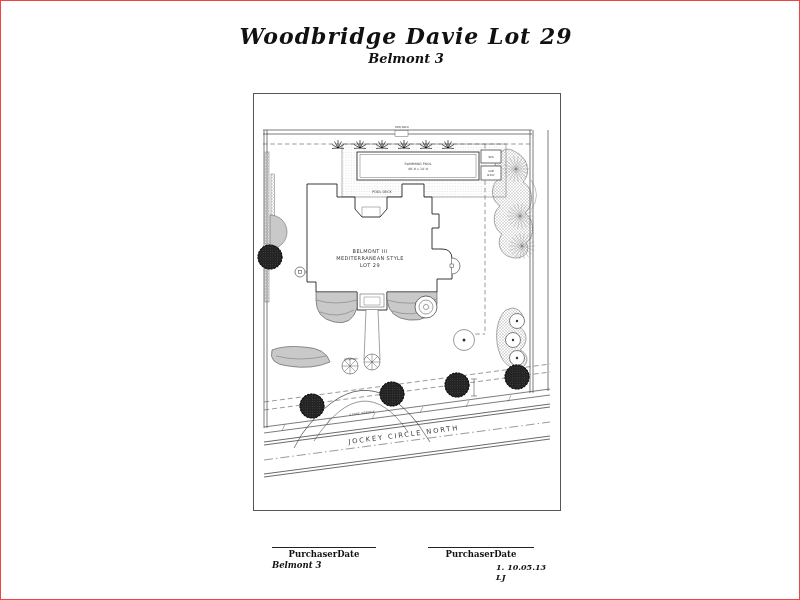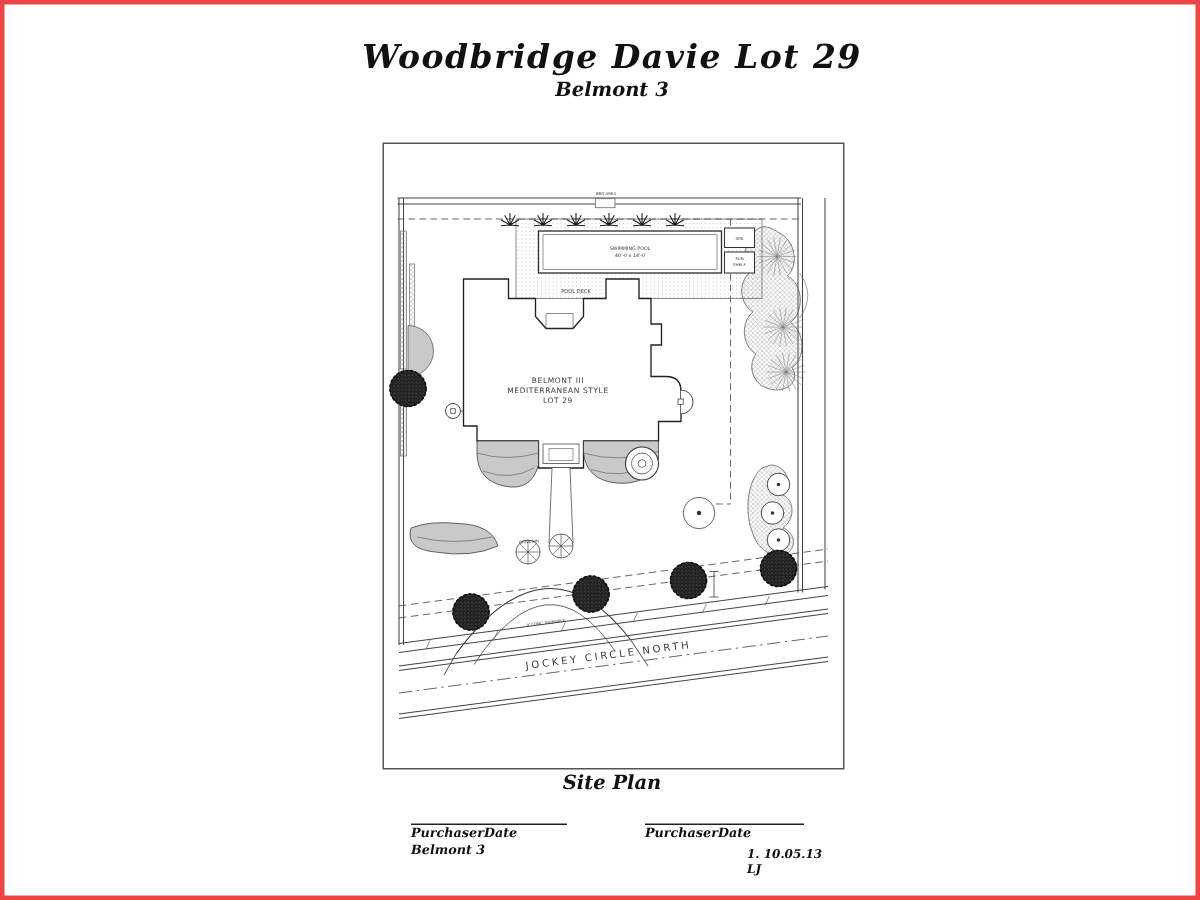--- a/index.html
+++ b/index.html
@@ -1,32 +1,32 @@
 <!DOCTYPE html>
 <html><head>
 <meta charset="utf-8">
 <style>
   html,body{margin:0;padding:0;background:#fff;}
   .page{position:relative;width:800px;height:600px;background:#fff;overflow:hidden;
-        font-family:"Liberation Sans",sans-serif;border:3px solid #ef4444;box-sizing:border-box;}
+        font-family:"Liberation Sans",sans-serif;border:1px solid #ef4444;box-sizing:border-box;}
   .title{position:absolute;left:105px;top:22px;width:600px;text-align:center;
          font-family:"DejaVu Serif",serif;font-style:italic;font-weight:bold;
          font-size:22px;color:#111;letter-spacing:1px;}
   .subtitle{position:absolute;left:105px;top:50px;width:600px;text-align:center;
          font-family:"DejaVu Serif",serif;font-style:italic;font-weight:bold;
          font-size:13px;color:#111;}
   .sheet{position:absolute;left:252px;top:92px;width:306px;height:416px;
          border:1.5px solid #555;background:#fff;box-sizing:content-box;}
   .caption{position:absolute;left:252px;top:512px;width:306px;text-align:center;
          font-family:"DejaVu Serif",serif;font-style:italic;font-weight:bold;
          font-size:13px;color:#111;}
   .sig{position:absolute;top:546px;}
   .sig .line{border-top:1.2px solid #222;height:0;margin-bottom:1px;}
-  .sig .labels{display:flex;justify-content:flex-start;
-         font-family:"DejaVu Serif",serif;font-style:italic;font-weight:bold;
+  .sig .labels{display:flex;justify-content:center;
+         font-family:"DejaVu Serif",serif;font-weight:bold;
          font-size:8.5px;color:#111;}
   .sig .note{font-family:"DejaVu Serif",serif;font-style:italic;font-weight:bold;
          font-size:8.5px;color:#111;margin-top:1px;}
   .sig-left{left:271px;width:104px;}
   .sig-right{left:427px;width:106px;}
   .revision{position:absolute;left:495px;top:561px;width:62px;
          font-family:"DejaVu Serif",serif;font-style:italic;font-weight:bold;
          font-size:8px;color:#111;}
   svg{display:block;}
   svg text{font-family:"DejaVu Sans",sans-serif;fill:#3a3a3a;}
@@ -195,21 +195,20 @@
         <text x="116" y="159" font-size="5" text-anchor="middle" letter-spacing="0.4">BELMONT III</text>
         <text x="116" y="166" font-size="5" text-anchor="middle" letter-spacing="0.4">MEDITERRANEAN STYLE</text>
         <text x="116" y="172.5" font-size="5" text-anchor="middle" letter-spacing="0.4">LOT  29</text>
         <text x="97" y="266" font-size="2.6" text-anchor="middle" transform="rotate(-4 97 266)">DRIVEWAY</text>
         <text x="108" y="320" font-size="2.6" text-anchor="middle" transform="rotate(-7.3 108 320)">4' CONC. SIDEWALK</text>
         <text x="150" y="343" font-size="6.8" text-anchor="middle" letter-spacing="1.8" transform="rotate(-7.3 150 343)">JOCKEY  CIRCLE  NORTH</text>
       </g>
     </svg>
   </div>
 
-  <div class="caption">Site Plan</div>
 
   <div class="sig sig-left">
     <div class="line"></div>
     <div class="labels">
       <span>Purchaser</span>
       <span>Date</span>
     </div>
     <div class="note">Belmont 3</div>
   </div>
 

